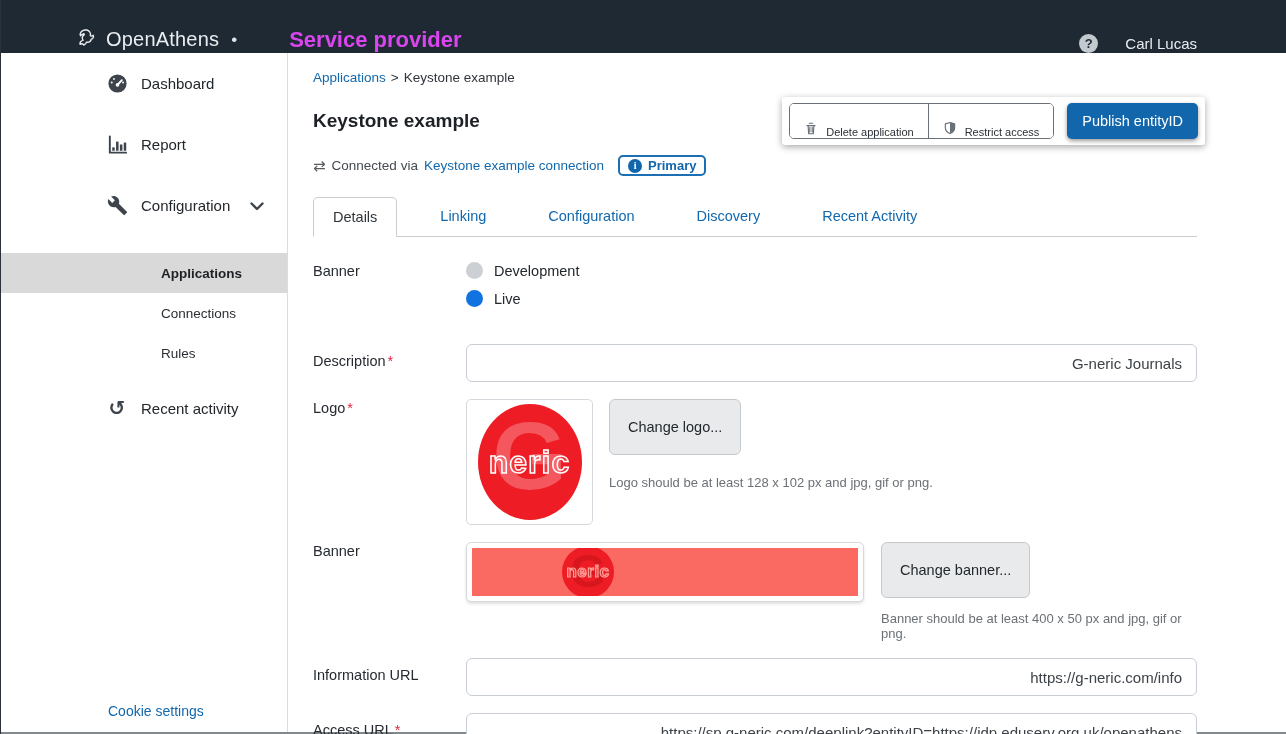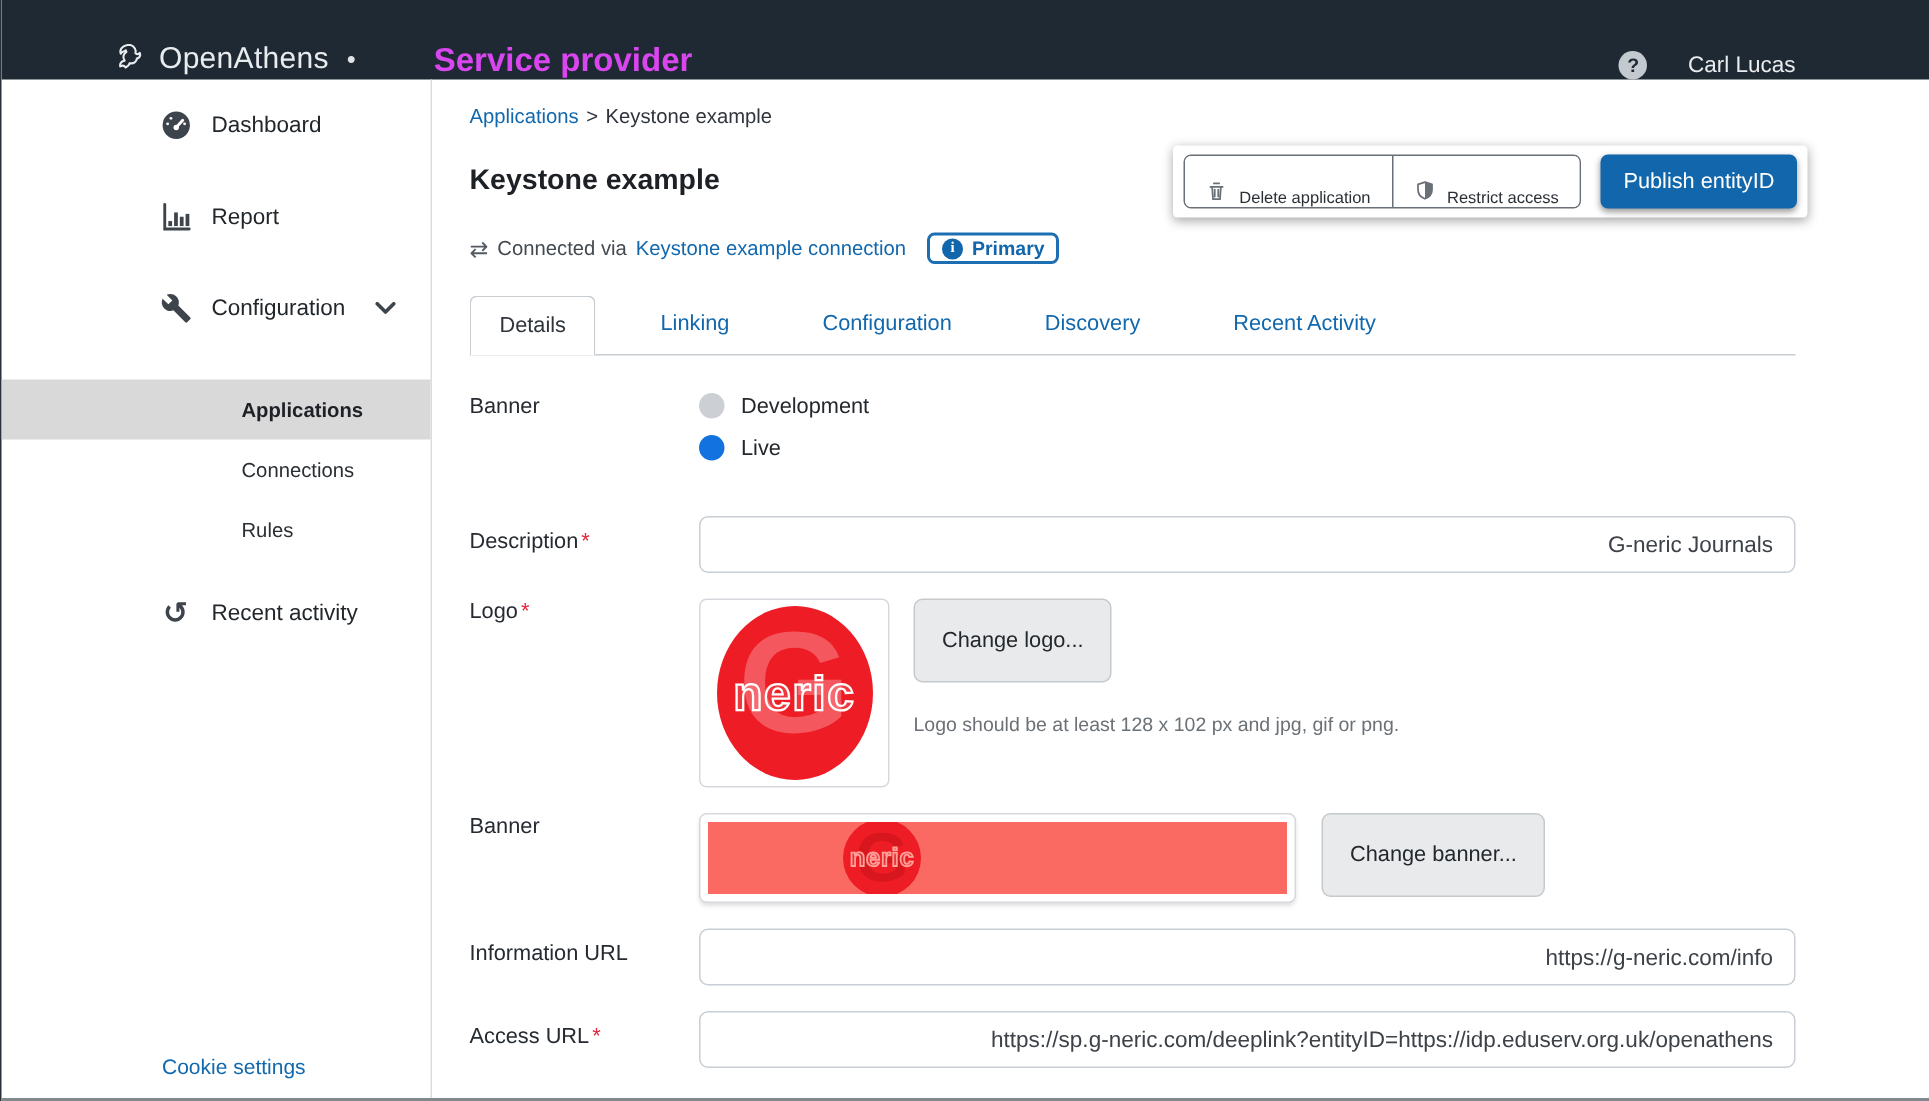--- a/index.html
+++ b/index.html
@@ -343,20 +343,21 @@
             <div class="banner-box">
               <div class="banner-inner">
                 <div class="banner-circle">
                   <span class="banner-g">G</span>
                   <span class="banner-word">neric</span>
                 </div>
               </div>
             </div>
             <div class="banner-right">
               <button class="btn-light">Change banner...</button>
+              <div class="helper banner-helper">Banner should be at least 400 x 50 px and jpg, gif or png.</div>
             </div>
           </div>
         </div>
       </div>
 
       <div class="form-row">
         <div class="form-label">Information URL</div>
         <div class="form-control">
           <input class="text-input" type="text" value="https://g-neric.com/info" style="">
         </div>

